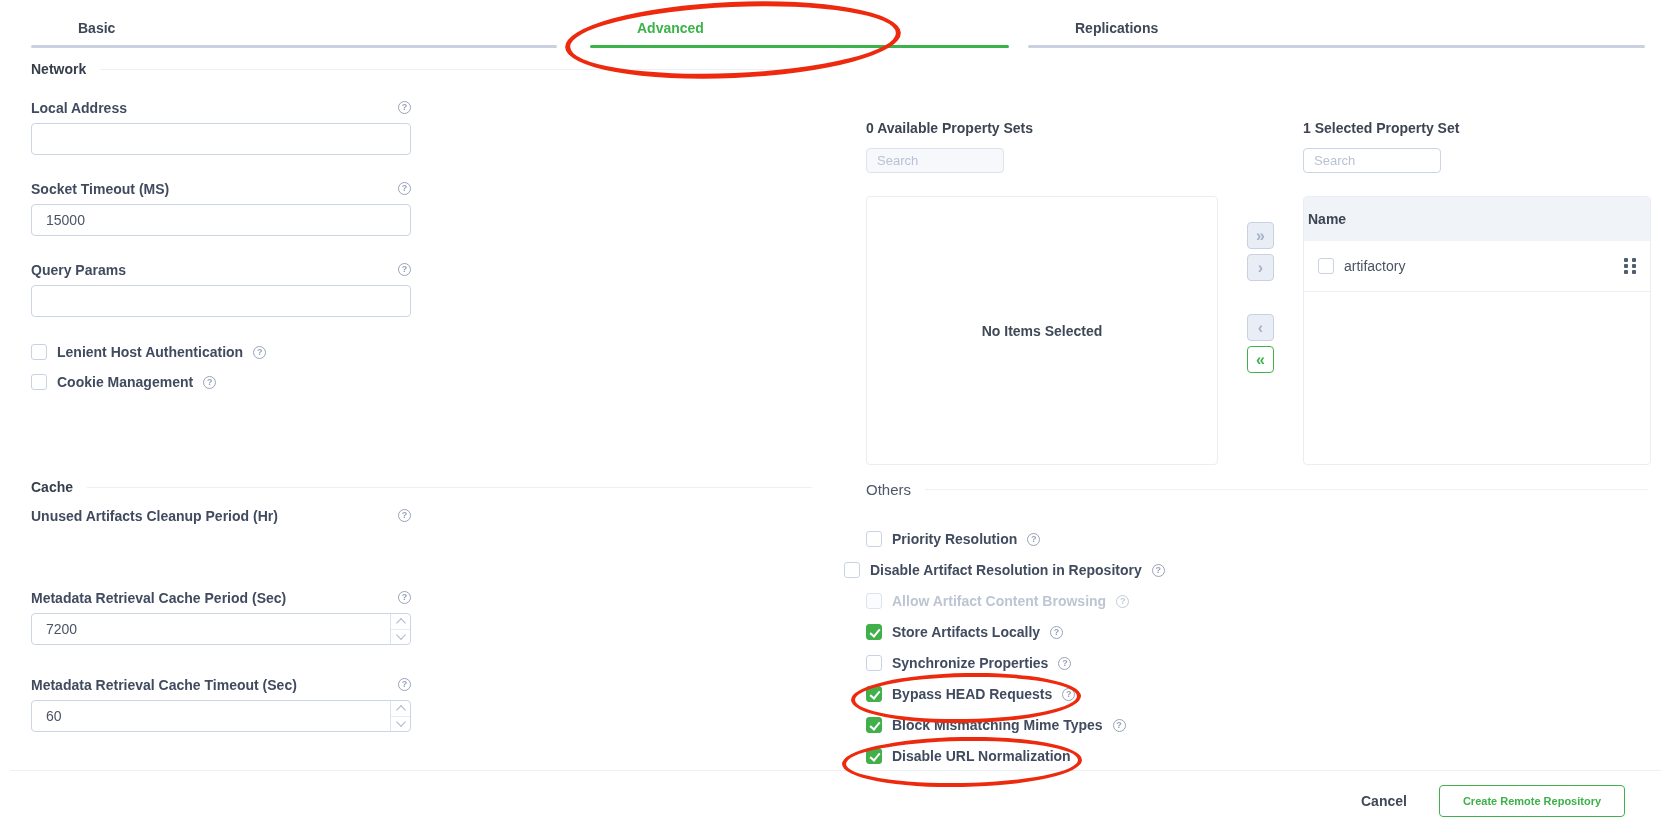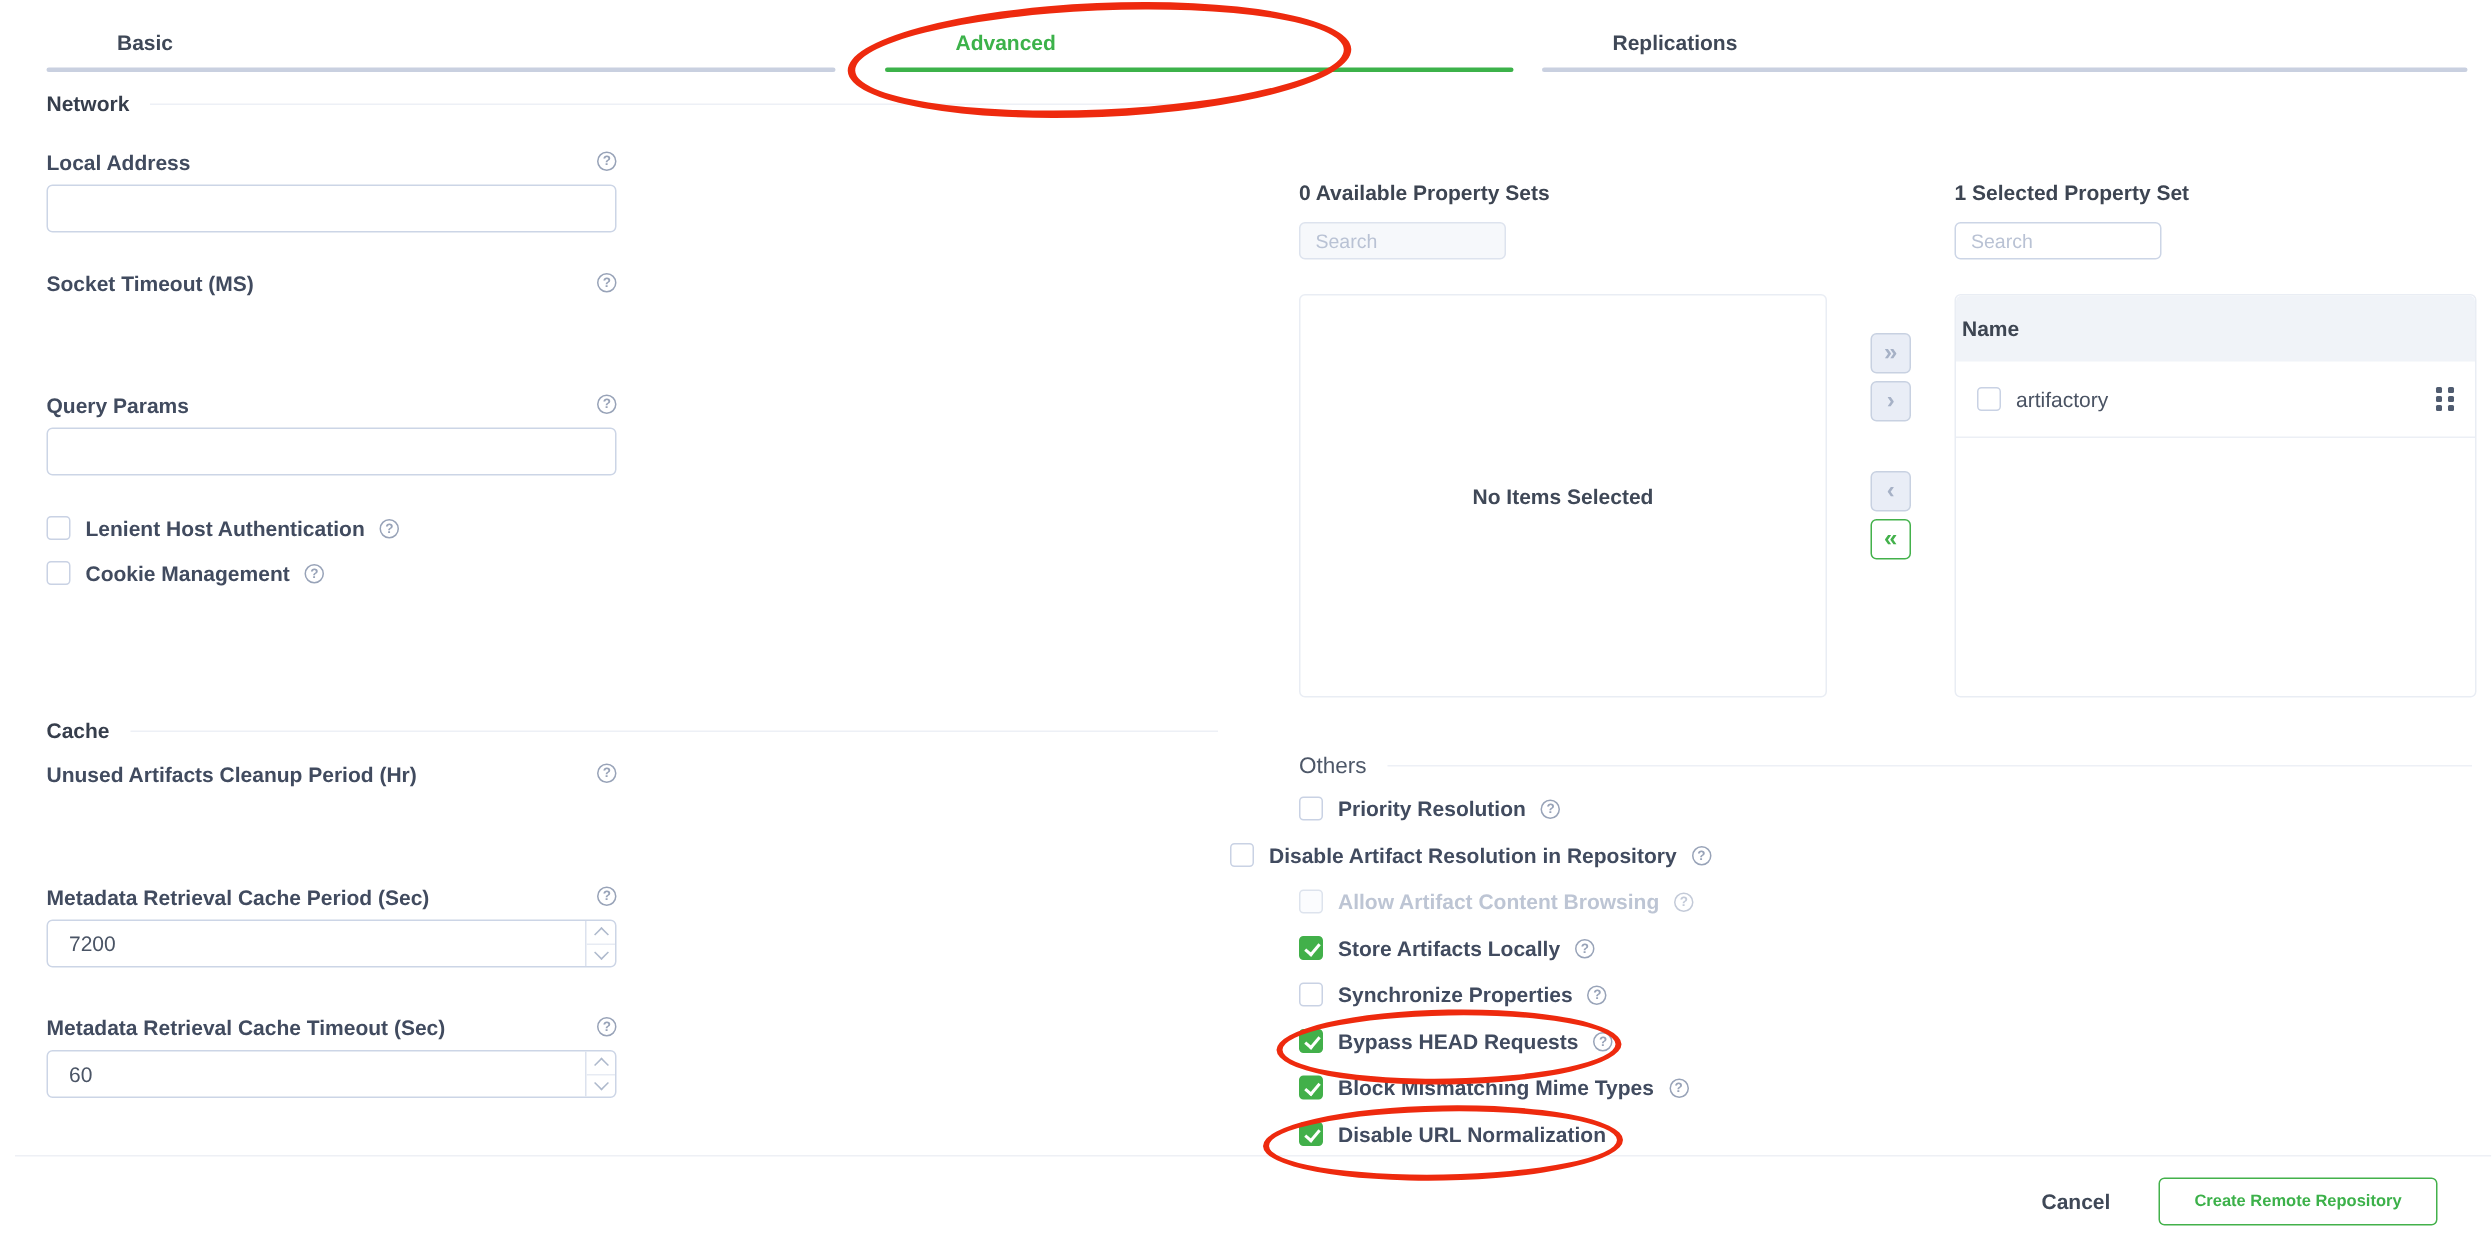--- a/index.html
+++ b/index.html
@@ -114,20 +114,21 @@
       <span class="help">?</span>
     </div>
     <input class="tinput" style="">
   </div>
 
   <div class="field" style="top:180px">
     <div class="frow">
       <span class="flabel">Socket Timeout (MS)</span>
       <span class="help">?</span>
     </div>
+    <input class="tinput" value="15000" style="">
   </div>
 
   <div class="field" style="top:261px">
     <div class="frow">
       <span class="flabel">Query Params</span>
       <span class="help">?</span>
     </div>
     <input class="tinput" style="">
   </div>
 
@@ -207,31 +208,31 @@
           <b></b>
           <b></b>
           <b></b>
           <b></b>
           <b></b>
           <b></b>
         </span>
     </div>
   </div>
 
-  <div class="sec light" style="left:866px;top:501px;width:782px">
+  <div class="sec light" style="left:866px;top:480px;width:782px">
     <span class="stext">Others</span>
     <i class="sline"></i>
   </div>
 
   <div class="cbrow" style="left:866px;top:531px">
     <span class="cb"></span>
     <span class="cblabel">Priority Resolution</span>
     <span class="help">?</span>
   </div>
-  <div class="cbrow" style="left:820px;top:562px">
+  <div class="cbrow" style="left:844px;top:562px">
     <span class="cb"></span>
     <span class="cblabel">Disable Artifact Resolution in Repository</span>
     <span class="help">?</span>
   </div>
   <div class="cbrow disabled" style="left:866px;top:593px">
     <span class="cb"></span>
     <span class="cblabel">Allow Artifact Content Browsing</span>
     <span class="help">?</span>
   </div>
   <div class="cbrow" style="left:866px;top:624px">

